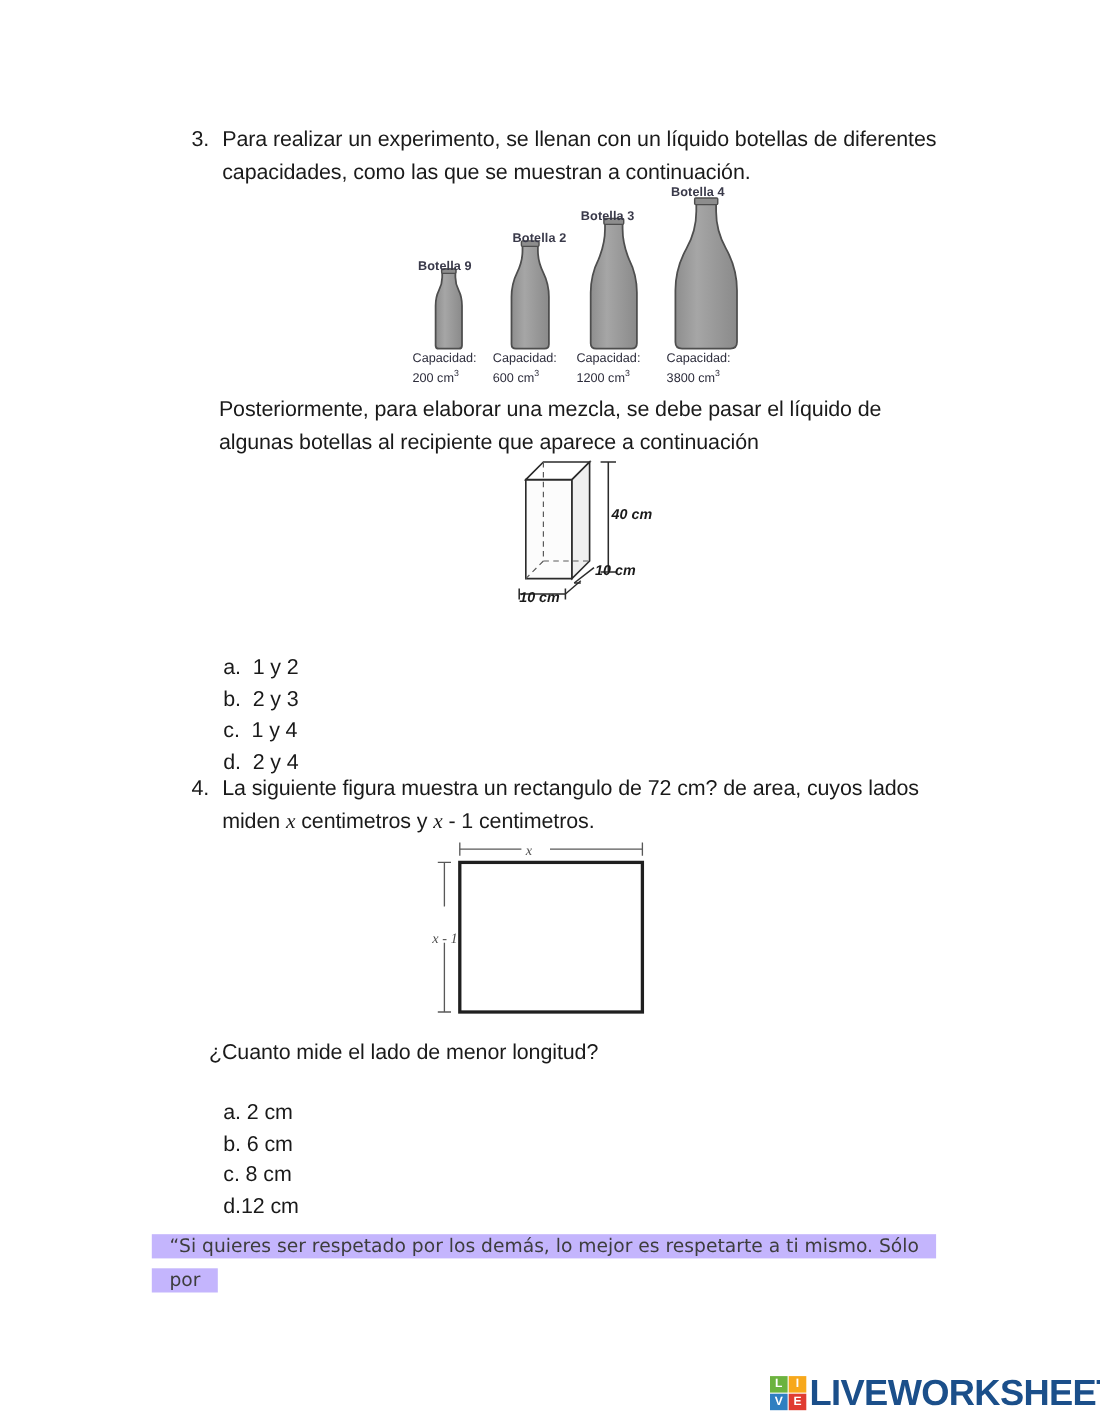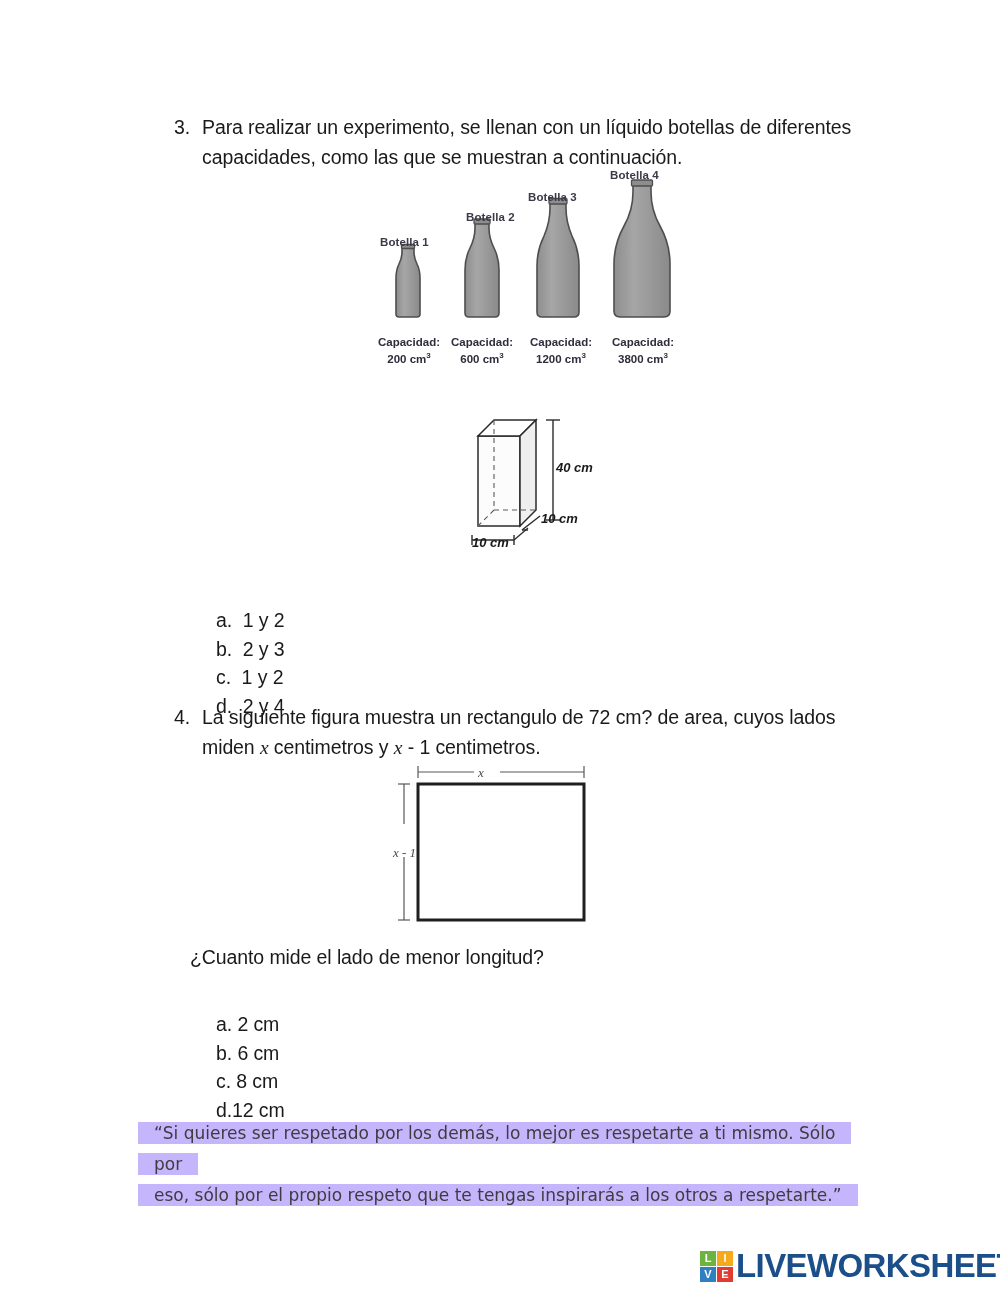--- a/index.html
+++ b/index.html
@@ -47,21 +47,21 @@
   .para {
     position: absolute;
     font-size: 19.5px;
     line-height: 30px;
     letter-spacing: -0.1px;
   }
 
   .opt-list {
     position: absolute;
     list-style: none;
-    margin: 17px;
+    margin: 4px;
     padding: 0;
   }
   .opt-list li {
     font-size: 19.5px;
     line-height: 28.5px;
     letter-spacing: -0.1px;
     white-space: pre;
   }
 
   .italic-var { font-style: italic; font-family: "Liberation Serif", serif; }
@@ -78,26 +78,24 @@
     position: absolute;
     font-size: 11.5px;
     font-weight: bold;
     color: #3a3a4a;
     white-space: nowrap;
     letter-spacing: 0.1px;
   }
   .bottle-cap {
     position: absolute;
     font-size: 11.5px;
-    font-weight: bold;
+    font-weight: normal;
     color: #2d2d3c;
     white-space: nowrap;
-    text-align: center;
     line-height: 14px;
-    margin-top: 16px;
   }
   .bottle-cap sup { font-size: 8px; }
 
   
   #prism-figure {
     position: absolute;
     left: 460px;
     top: 404px;
     width: 170px;
     height: 152px;
@@ -224,21 +222,21 @@
 
       <g>
         <path d="M 263 26 L 263 18 Q 263 16 265 16 L 279 16 Q 281 16 281 18 L 281 26
                  Q 281 44 290 60 Q 300 78 300 98 L 300 145 Q 300 151 294 151
                  L 250 151 Q 244 151 244 145 L 244 98 Q 244 78 254 60 Q 263 44 263 26 Z" fill="url(#bg1)" stroke="#4e4e4e" stroke-width="1.6"></path>
         <rect x="261.5" y="14" width="21" height="6" rx="1" fill="#8d8d8d" stroke="#4e4e4e" stroke-width="1.3"></rect>
       </g>
     </svg>
 
     
-    <div class="bottle-label" style="left:10px; top:70px;">Botella 1</div>
+    <div class="bottle-label" style="left:10px; top:70px;">Botella 9</div>
     <div class="bottle-label" style="left:84px; top:45px;padding-left:12px;">Botella 2</div>
     <div class="bottle-label" style="left:158px; top:25px;">Botella 3</div>
     <div class="bottle-label" style="left:240px; top:3px;">Botella 4</div>
 
     
     <div class="bottle-cap" style="left:5px; top:153px; width:68px;">
       <span>Capacidad:</span><br>
       <span>200 cm</span><sup>3</sup>
     </div>
     <div class="bottle-cap" style="left:78px; top:153px; width:68px;">
@@ -248,20 +246,21 @@
     <div class="bottle-cap" style="left:154px; top:153px; width:74px;">
       <span>Capacidad:</span><br>
       <span>1200 cm</span><sup>3</sup>
     </div>
     <div class="bottle-cap" style="left:236px; top:153px; width:74px;">
       <span>Capacidad:</span><br>
       <span>3800 cm</span><sup>3</sup>
     </div>
   </div>
 
+  <div class="para" style="left:199px; top:357px; width:645px;">Posteriormente, para elaborar una mezcla, se debe pasar el líquido de algunas botellas al recipiente que aparece a continuación</div>
 
   <div id="prism-figure">
     <svg width="170" height="152" viewBox="0 0 170 152">
 
       <polygon points="18,32 60,32 60,122 18,122" fill="#fcfcfc" stroke="#2b2b2b" stroke-width="1.5"></polygon>
 
       <polygon points="18,32 34,16 76,16 60,32" fill="#ffffff" stroke="#2b2b2b" stroke-width="1.5"></polygon>
 
       <polygon points="60,32 76,16 76,106 60,122" fill="#efefef" stroke="#2b2b2b" stroke-width="1.5"></polygon>
 
@@ -283,21 +282,21 @@
     </svg>
     <div class="dim-label" style="left:96px; top:56px;">40 cm</div>
     <div class="dim-label" style="left:81px; top:107px;">10 cm</div>
     <div class="dim-label" style="left:12px; top:131px;">10 cm</div>
   </div>
 
 
   <ul class="opt-list" id="options-q3" style="left:199px; top:589px;">
     <li>a.  1 y 2</li>
     <li>b.  2 y 3</li>
-    <li>c.  1 y 2</li>
+    <li>c.  1 y 4</li>
     <li>d.  2 y 4</li>
   </ul>
 
   <div class="q-block" id="question-4" style="left:168px; top:702px; width:700px;">
     <div class="q-num">4.</div>
     <div class="q-text"><span>La siguiente figura muestra un rectangulo de 72 cm? de area, cuyos lados miden </span><span class="italic-var">x</span><span> centimetros y </span><span class="italic-var">x</span><span> - 1 centimetros.</span></div>
   </div>
 
   <div id="rect-figure">
     <svg width="215" height="170" viewBox="0 0 215 170">
@@ -322,21 +321,20 @@
 
   <ul class="opt-list" id="options-q4" style="left:199px; top:993px;">
     <li>a. 2 cm</li>
     <li>b. 6 cm</li>
     <li>c. 8 cm</li>
     <li>d.12 cm</li>
   </ul>
 
   <div id="quote-block">
     <div><span class="qline">“Si quieres ser respetado por los demás, lo mejor es respetarte a ti mismo. Sólo por</span></div>
-    <div><span class="qline">eso, sólo por el propio respeto que te tengas inspirarás a los otros a respetarte.”</span></div>
   </div>
 
   <div id="logo">
     <div class="logo-tiles">
       <span style="background:#6cb33f;">L</span>
       <span style="background:#f7a81b;">I</span>
       <span style="background:#2f7fc1;">V</span>
       <span style="background:#e03c31;">E</span>
     </div>
     <div id="logo-wordmark">LIVEWORKSHEETS</div>

